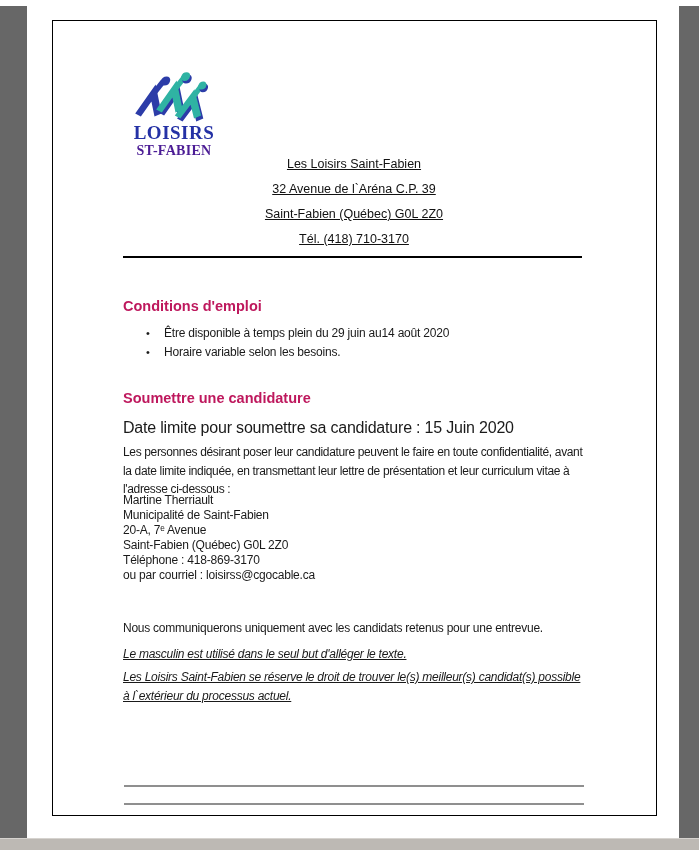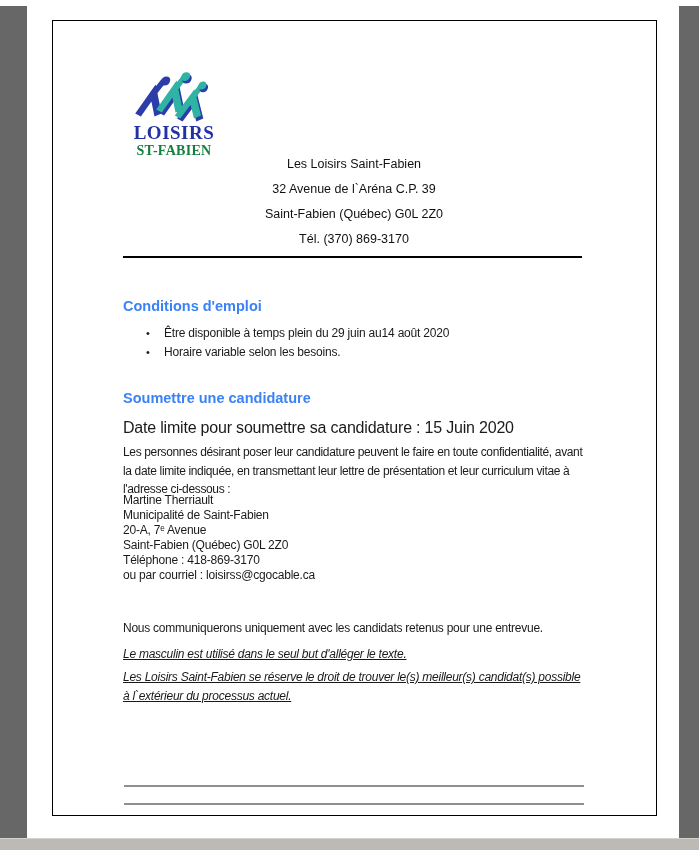--- a/index.html
+++ b/index.html
@@ -26,36 +26,36 @@
 
   
   .logo { position: absolute; left: 70px; top: 46px; width: 102px; text-align: center; }
   .logo svg { display: block; margin: 0 auto; }
   .logo-line1 {
     font-family: "Liberation Serif", serif; font-weight: bold;
     font-size: 19px; line-height: 20px; letter-spacing: 0.5px; color: #2431a5;
   }
   .logo-line2 {
     font-family: "Liberation Serif", serif; font-weight: bold;
-    font-size: 14px; line-height: 15px; letter-spacing: 0.3px; color: #15803d;
+    font-size: 14px; line-height: 15px; letter-spacing: 0.3px; color: #4c1d95;
   }
 
   
   .header-lines {
     position: absolute; left: 70px; top: 131px; width: 462px;
-    text-align: center; font-size: 12.5px; line-height: 25px; color: #111;
+    text-align: center; font-size: 12.5px; line-height: 25px; color: #111; text-decoration: underline;
   }
   .header-rule {
     position: absolute; left: 70px; top: 235px; width: 459px; height: 2px;
     background: #000000;
   }
 
   .h2 {
     position: absolute; left: 70px; width: 470px;
-    font-size: 14.5px; font-weight: bold; color: #3b82f6;
+    font-size: 14.5px; font-weight: bold; color: #be185d;
   }
   .h2.conditions { top: 277px; }
   .h2.soumettre  { top: 369px; }
 
   .bullets { position: absolute; left: 93px; top: 303px; width: 440px; }
   .bullet-row { display: flex; font-size: 12px; line-height: 19px; letter-spacing: -0.2px; }
   .bullet-glyph { width: 18px; flex: 0 0 18px; font-size: 11px; }
 
   .deadline {
     position: absolute; left: 70px; top: 398px; width: 462px;
@@ -124,21 +124,21 @@
         </g>
       </svg>
       <div class="logo-line1">LOISIRS</div>
       <div class="logo-line2">ST-FABIEN</div>
     </div>
 
     <div class="header-lines">
       <div>Les Loisirs Saint-Fabien</div>
       <div>32 Avenue de l`Aréna C.P. 39</div>
       <div>Saint-Fabien (Québec) G0L 2Z0</div>
-      <div>Tél. (370) 869-3170</div>
+      <div>Tél. (418) 710-3170</div>
     </div>
 
     <div class="header-rule"></div>
 
     <div class="h2 conditions">Conditions d'emploi</div>
 
     <div class="bullets">
       <div class="bullet-row">
         <span class="bullet-glyph">•</span>
         <span>Être disponible à temps plein du 29 juin au14 août 2020</span>

